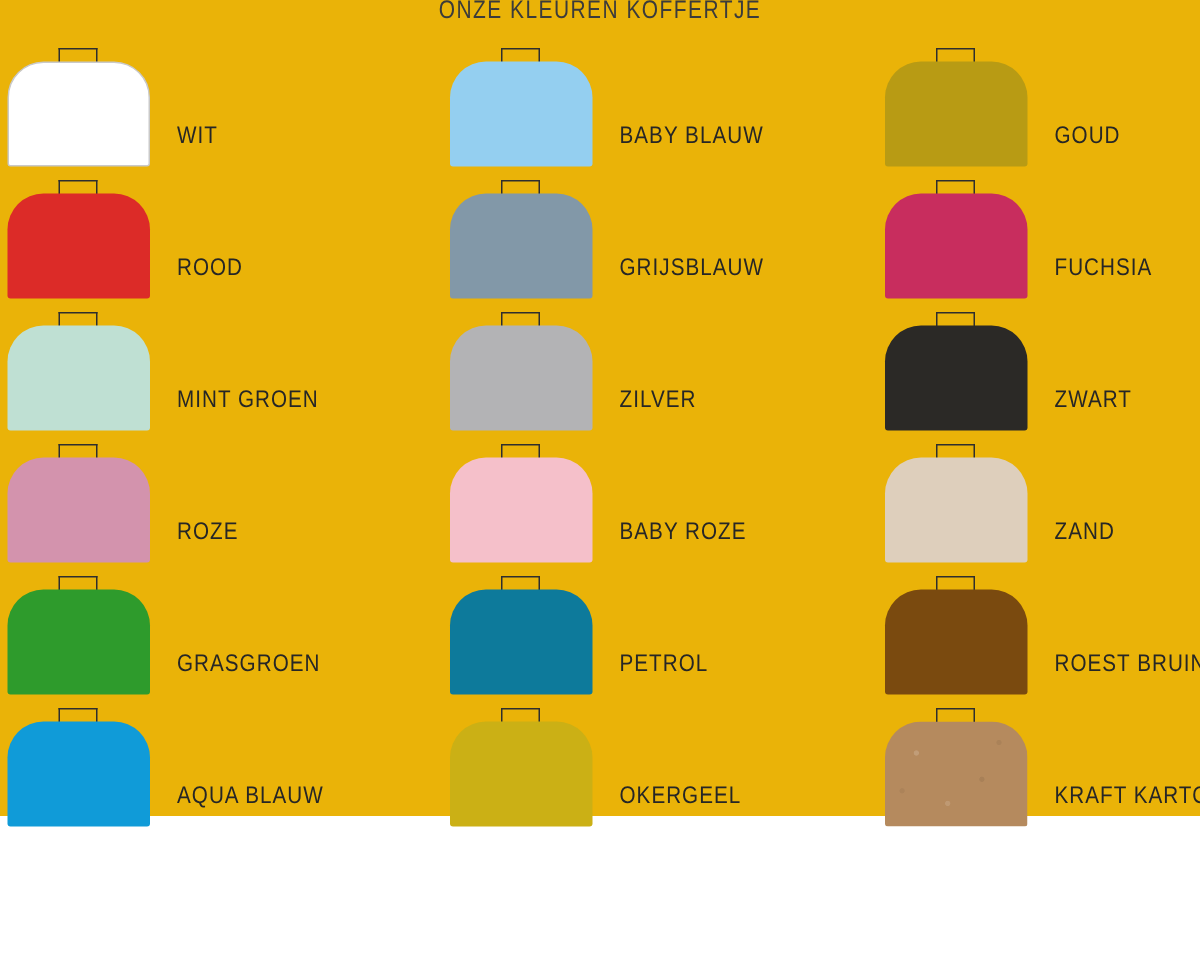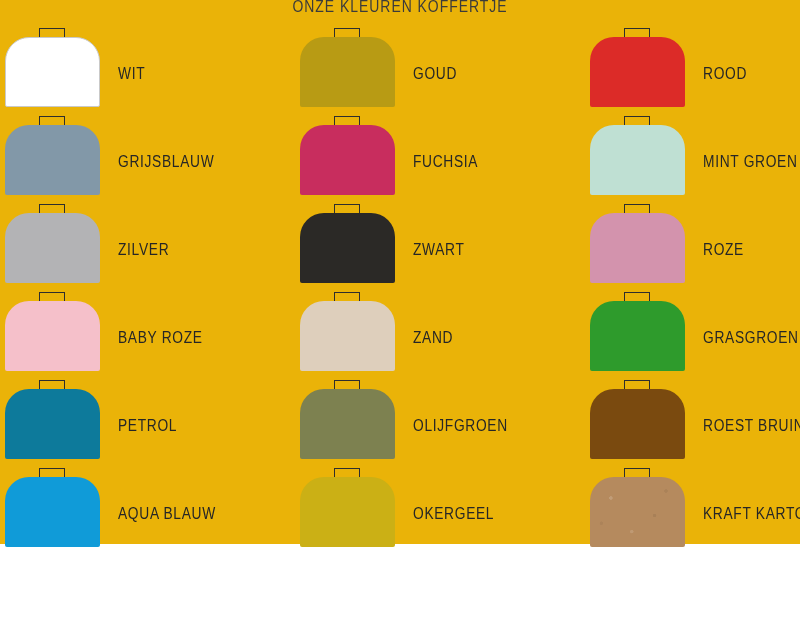--- a/index.html
+++ b/index.html
@@ -48,21 +48,21 @@
     left: 0;
     width: 800px;
     display: grid;
     grid-template-columns: 295px 290px 215px;
     grid-auto-rows: 88px;
   }
 
   .cell {
     position: relative;
     display: flex;
-    align-items: flex-start;
+    align-items: center;
     height: 88px;
   }
 
   
   .case-wrap {
     position: relative;
     width: 95px;
     height: 80px;
     flex: 0 0 95px;
     margin-left: 5px;
@@ -132,20 +132,27 @@
       <div class="cell">
         <div class="case-wrap">
           <div class="case-handle"></div>
           <div class="case-body outlined" style="background-color: rgb(255, 255, 255);"></div>
         </div>
         <div class="case-label">WIT</div>
       </div>
       <div class="cell">
         <div class="case-wrap">
           <div class="case-handle"></div>
+          <div class="case-body" style="background-color: rgb(148, 207, 240);"></div>
+        </div>
+        <div class="case-label">BABY BLAUW</div>
+      </div>
+      <div class="cell">
+        <div class="case-wrap">
+          <div class="case-handle"></div>
           <div class="case-body" style="background-color: rgb(184, 155, 20);"></div>
         </div>
         <div class="case-label">GOUD</div>
       </div>
       <div class="cell">
         <div class="case-wrap">
           <div class="case-handle"></div>
           <div class="case-body" style="background-color: rgb(220, 43, 40);"></div>
         </div>
         <div class="case-label">ROOD</div>
@@ -216,27 +223,20 @@
       <div class="cell">
         <div class="case-wrap">
           <div class="case-handle"></div>
           <div class="case-body" style="background-color: rgb(13, 122, 155);"></div>
         </div>
         <div class="case-label">PETROL</div>
       </div>
       <div class="cell">
         <div class="case-wrap">
           <div class="case-handle"></div>
-          <div class="case-body" style="background-color: rgb(125, 129, 80);"></div>
-        </div>
-        <div class="case-label">OLIJFGROEN</div>
-      </div>
-      <div class="cell">
-        <div class="case-wrap">
-          <div class="case-handle"></div>
           <div class="case-body" style="background-color: rgb(122, 74, 15);"></div>
         </div>
         <div class="case-label">ROEST BRUIN</div>
       </div>
       <div class="cell">
         <div class="case-wrap">
           <div class="case-handle"></div>
           <div class="case-body" style="background-color: rgb(16, 155, 216);"></div>
         </div>
         <div class="case-label">AQUA BLAUW</div>

